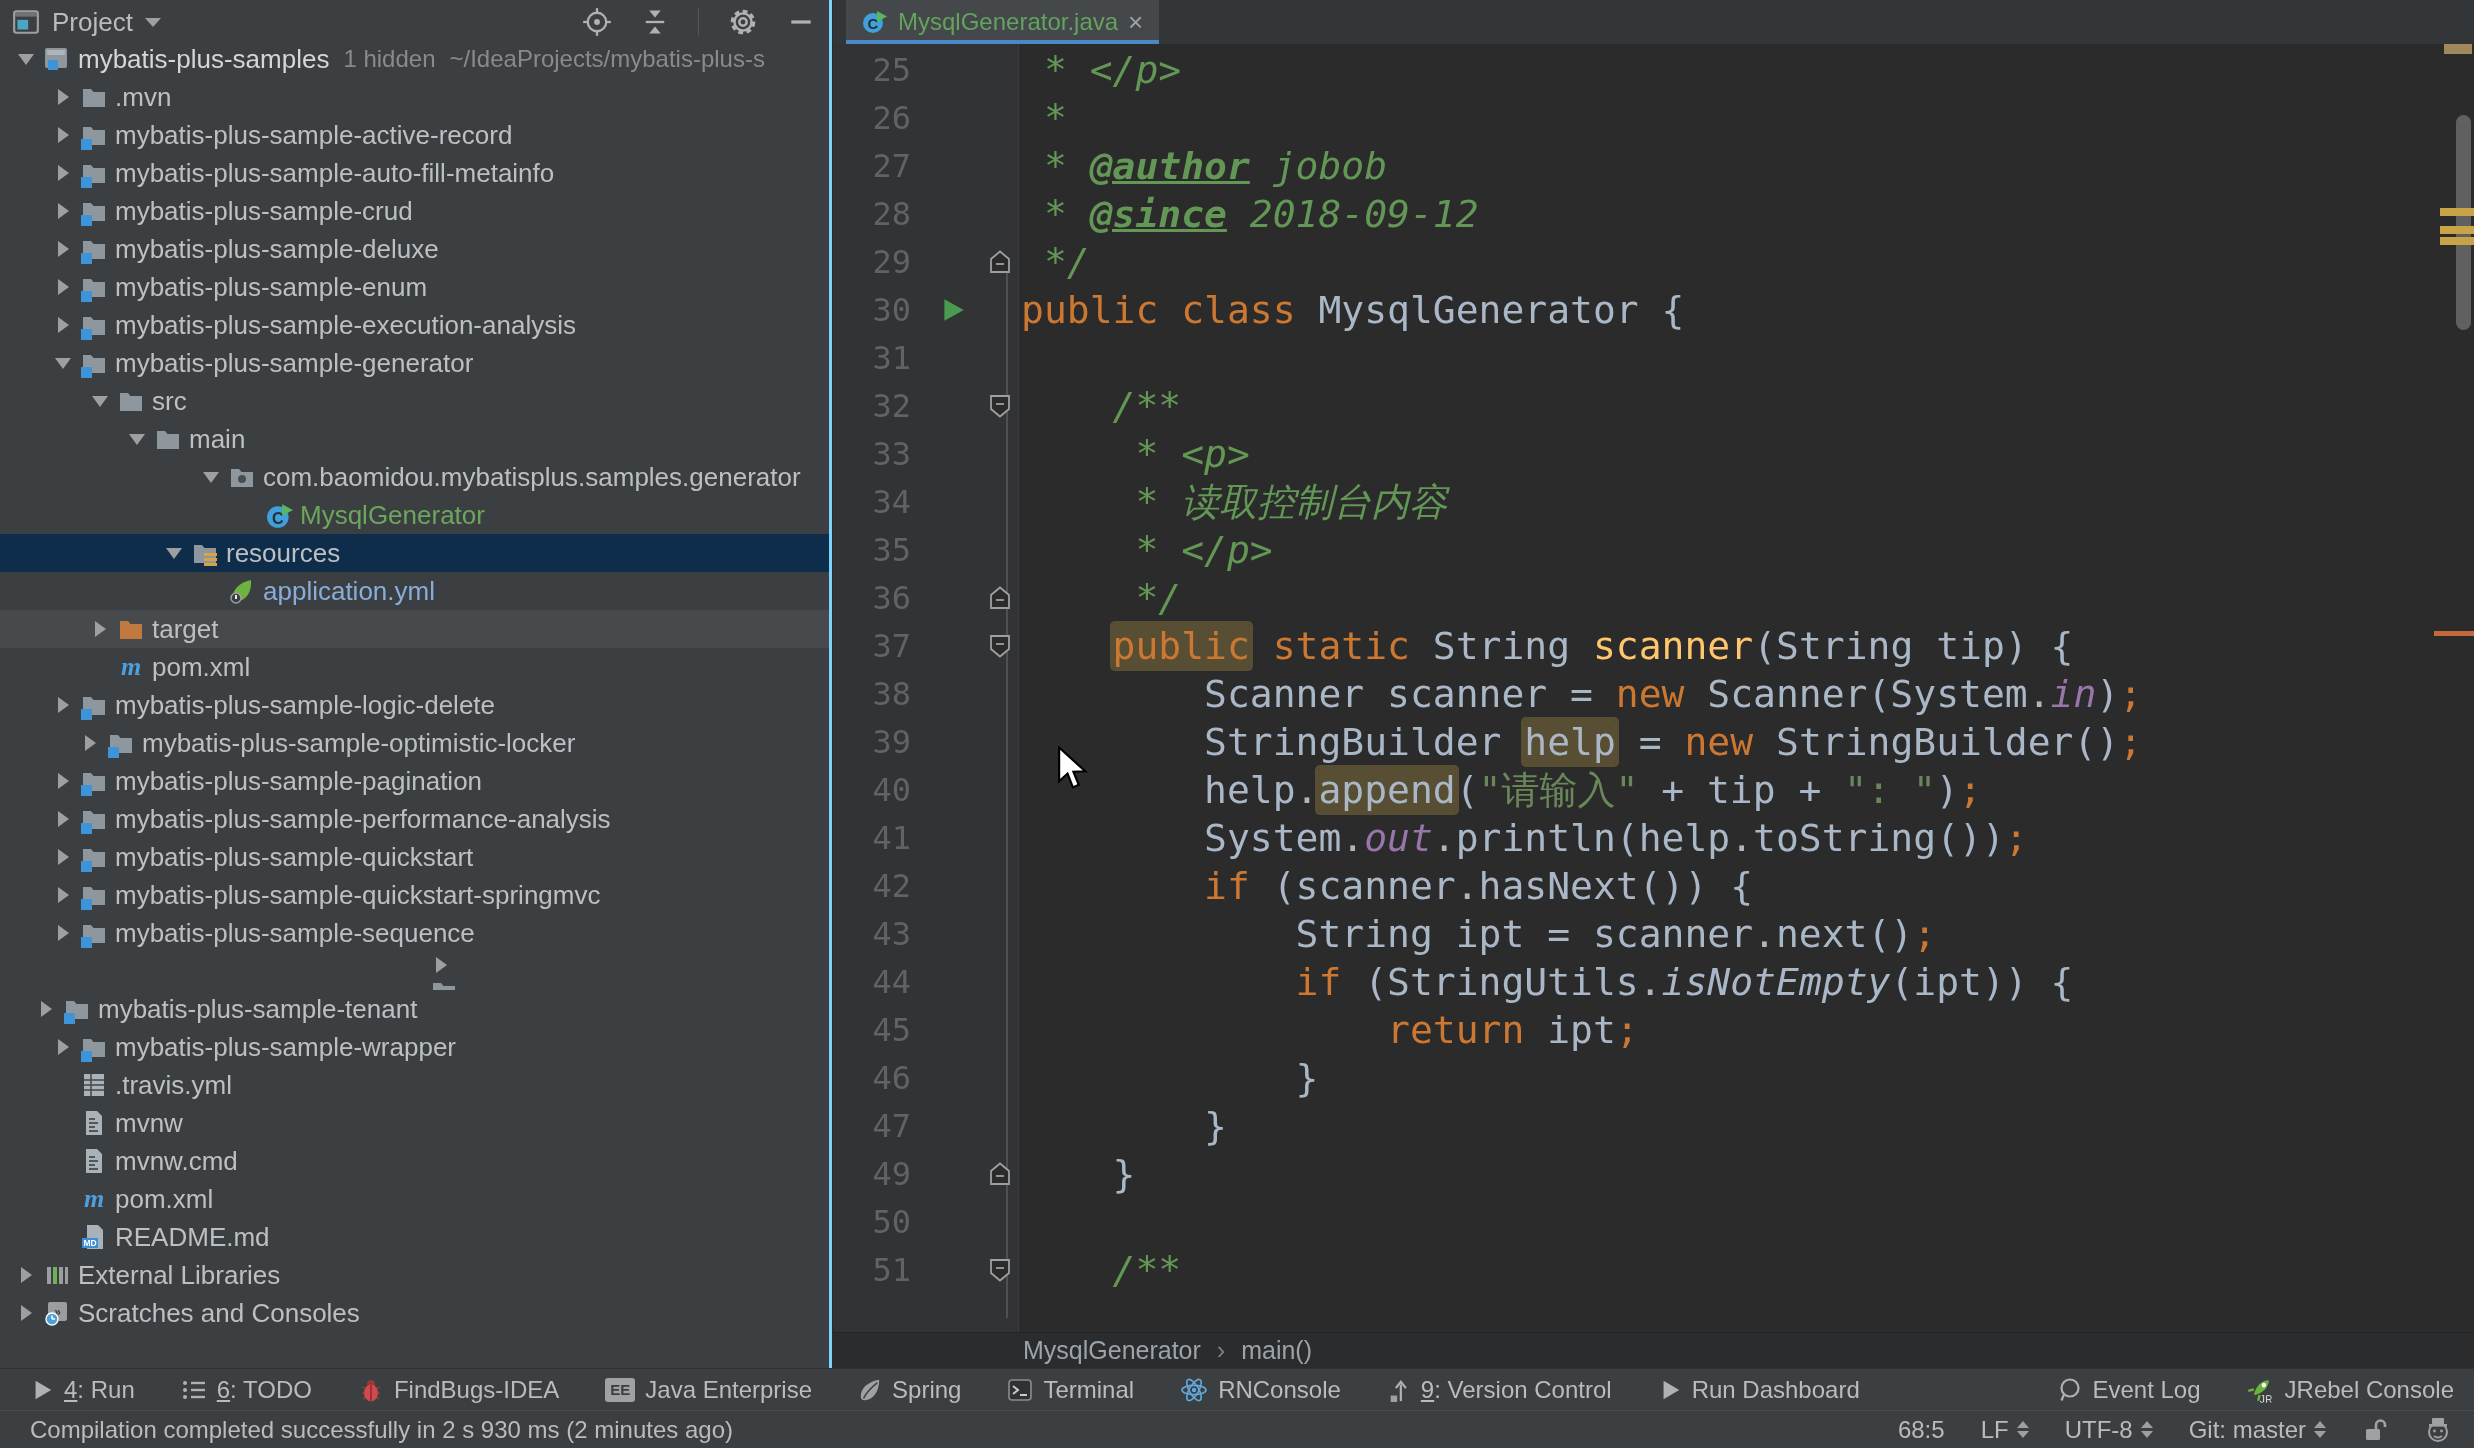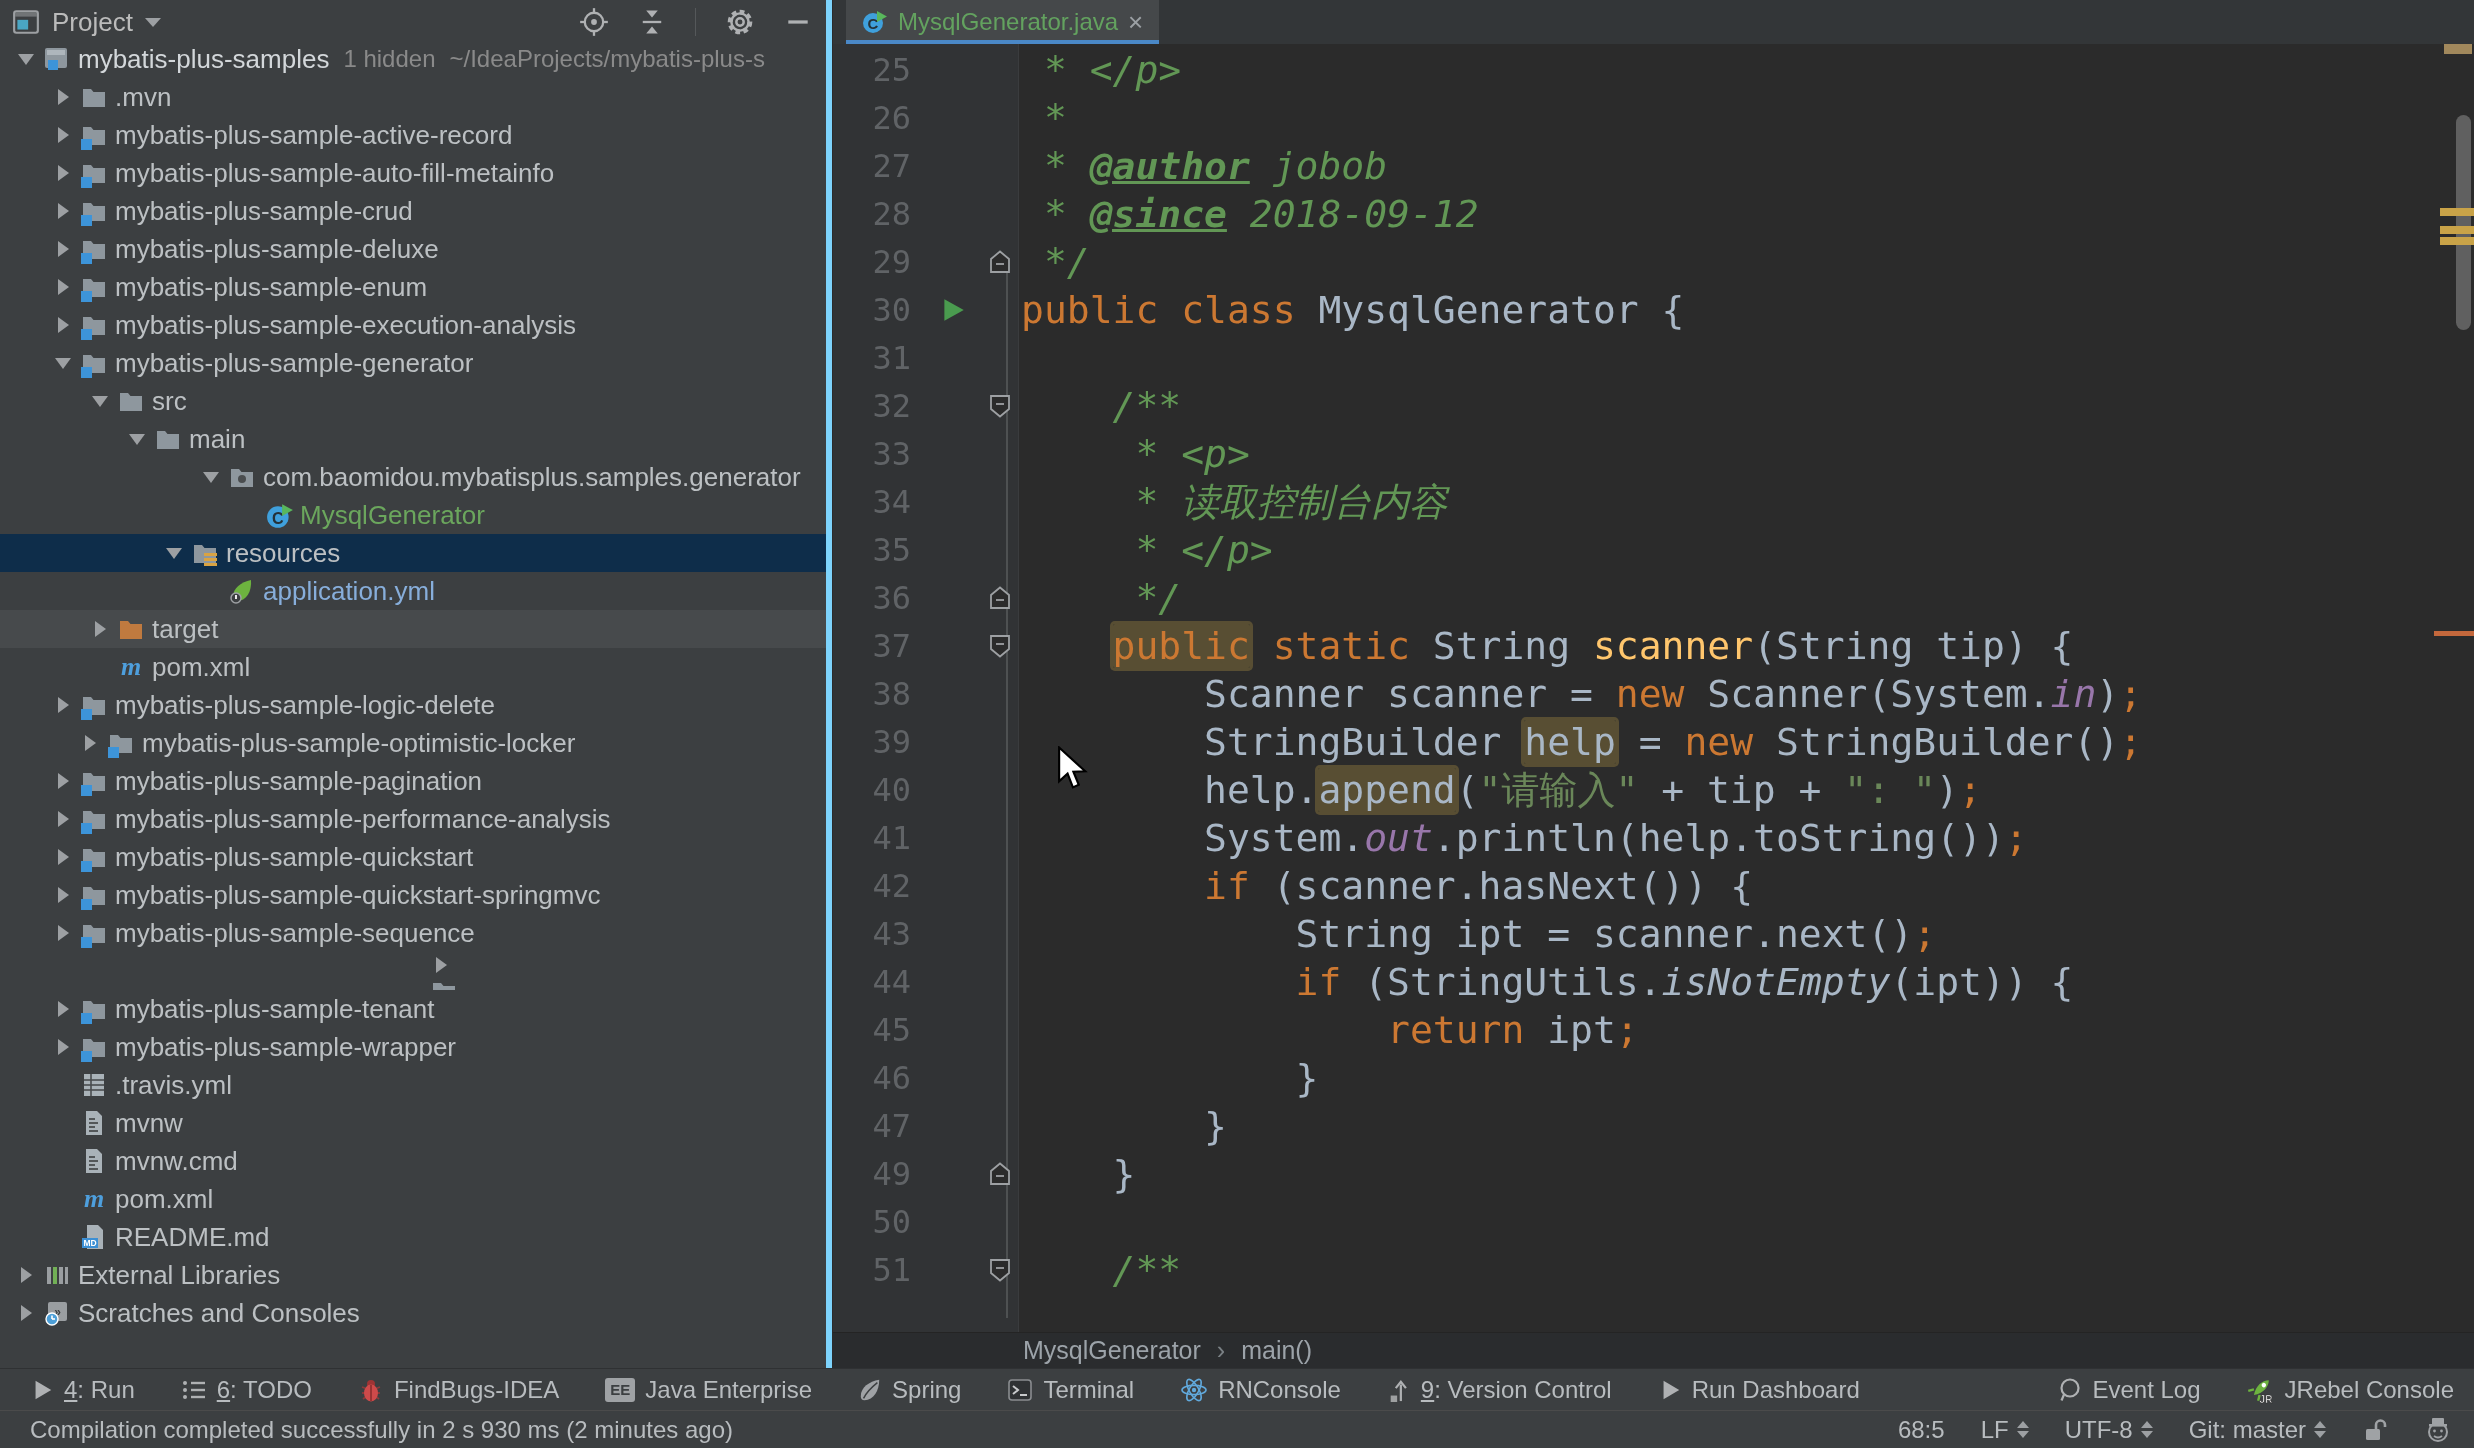--- a/index.html
+++ b/index.html
@@ -2,21 +2,21 @@
 <html style="--panel-bg: #3C3F41; --editor-bg: #2B2B2B; --gutter-bg: #313335; --selection-bg: #0E2D4A; --hover-bg: #474A4C; --tab-underline: #4A88C7; --keyword: #CC7832; --string: #6A8759; --comment: #629755; --method: #FFC66D; --plain-text: #A9B7C6; --field: #9876AA; --line-number: #606366; --highlight-bg: #584E33; --run-green: #499C54; --green: #6BA65D; --blue: #87AEDB;"><head>
 <meta charset="utf-8">
 <style>
   * { margin:0; padding:0; box-sizing:border-box; }
   html,body { width:2474px; height:1448px; background:#2B2B2B; overflow:hidden;
     font-family:"Liberation Sans","DejaVu Sans",sans-serif; }
   #app { position:relative; width:2474px; height:1448px; background:#2B2B2B; cursor:default; }
 
   
   #project-panel { position:absolute; left:0; top:0; width:832px; height:1368px;
-    background:#3C3F41; border-right:6px solid #7dd3fc; overflow:hidden; }
+    background:#3C3F41; border-right:3px solid #7dd3fc; overflow:hidden; }
   #panel-header { position:absolute; left:0; top:0; width:100%; height:44px;
     display:flex; align-items:center; padding:0 14px 0 12px; }
   #panel-title { color:#BBBBBB; font-size:26px; margin-left:12px; }
   .caret-down { width:0; height:0; border-left:8px solid transparent; border-right:8px solid transparent;
     border-top:9px solid #9DA0A3; margin-left:12px; }
   #header-spacer { flex:1; }
   #panel-header .hicon { margin-left:28px; display:flex; align-items:center; }
   .vsep { width:1px; height:28px; background:#55585A; margin-left:28px; }
 
   #tree { position:absolute; left:0; top:40px; width:100%; }
@@ -389,21 +389,21 @@
         <div class="tree-row" style="padding-left: 51px; flex-direction: column;">
           <span class="arrow right"></span>
           <span class="icon">
             <svg width="26" height="26" viewBox="0 0 26 26">
               <path d="M2 5 h8 l2.5 3 H24 v15 H2 Z" fill="#8E979E"></path>
             </svg>
             <span style="position:absolute;left:0;bottom:-2px;width:11px;height:11px;background:#3D94D9;display:block"></span>
           </span>
           <span class="tree-label">mybatis-plus-sample-sql-injector</span>
         </div>
-        <div class="tree-row" style="padding-left: 51px;">
+        <div class="tree-row" style="padding-left: 34px;">
           <span class="arrow right"></span>
           <span class="icon">
             <svg width="26" height="26" viewBox="0 0 26 26">
               <path d="M2 5 h8 l2.5 3 H24 v15 H2 Z" fill="#8E979E"></path>
             </svg>
             <span style="position:absolute;left:0;bottom:-2px;width:11px;height:11px;background:#3D94D9;display:block"></span>
           </span>
           <span class="tree-label">mybatis-plus-sample-tenant</span>
         </div>
         <div class="tree-row" style="padding-left: 51px;">

